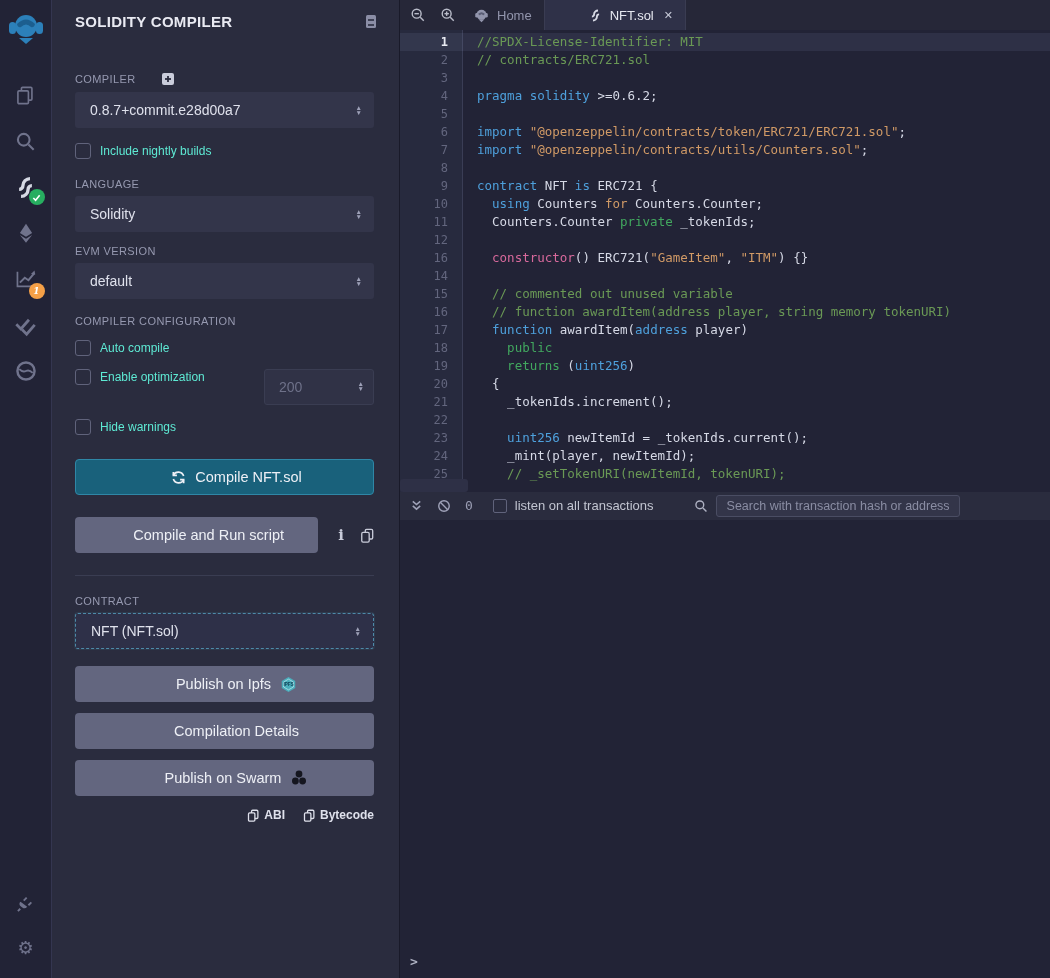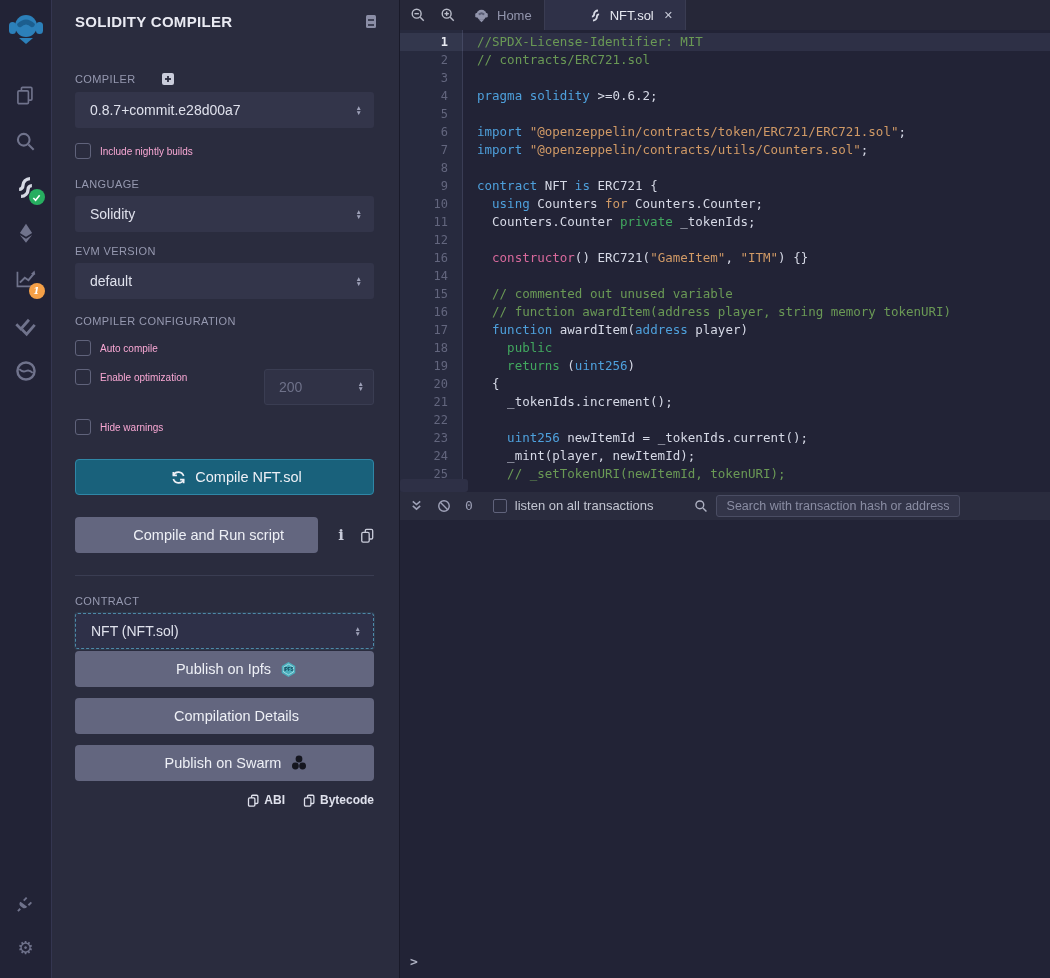--- a/index.html
+++ b/index.html
@@ -28,21 +28,21 @@
   .sp-title { color:#e9eaf2; font-size:15px; font-weight:bold; letter-spacing:.3px; }
   .sp-content { padding:0 25px 0 23px; }
   .sec-label { color:#9699b0; font-size:11px; letter-spacing:.4px; display:flex; align-items:center; gap:25px; }
   .dropdown { margin-top:6px; height:36px; background:#33354a; border-radius:3px; display:flex;
     align-items:center; justify-content:space-between; padding:0 12px 0 15px; cursor:pointer; }
   .dropdown .val { color:#dfe1ec; font-size:14px; }
   .caret { display:flex; flex-direction:column; align-items:center; color:#9ea1b8; }
   .caret i { font-style:normal; font-size:6.5px; line-height:5px; }
   .chk-row { display:flex; align-items:center; gap:9px; cursor:pointer; }
   .checkbox { width:16px; height:16px; border:1px solid #60637b; border-radius:3px; background:transparent; flex:0 0 16px; }
-  .chk-label { color:#f9a8d4; font-size:10px; }
+  .chk-label { color:#5eead4; font-size:12px; }
   .opt-row { display:flex; align-items:flex-start; justify-content:space-between; }
   .opt-input { width:110px; height:36px; background:#30324680; background:#303246; border:1px solid #3a3d52;
     border-radius:3px; color:#6e7189; font-size:14px; padding:0 26px 0 14px; outline:none; }
   .opt-wrap { position:relative; }
   .opt-wrap .caret { position:absolute; right:10px; top:12px; }
   .btn { width:100%; height:36px; border-radius:4px; border:none; color:#eef0f6; font-size:14.5px;
     font-family:inherit; display:flex; align-items:center; justify-content:center; gap:9px; cursor:pointer;padding-left:24px; }
   .btn-primary { background:#19617b; border:1px solid #2f87a6; }
   .btn-secondary { background:#63667f; }
   .runrow { display:flex; align-items:center; gap:20px; }
@@ -284,21 +284,21 @@
       <span>CONTRACT</span>
     </div>
     <div class="dropdown contract-dd">
       <span class="val">NFT (NFT.sol)</span>
       <span class="caret">
           <i>▲</i>
           <i>▼</i>
         </span>
     </div>
 
-    <button class="btn btn-secondary" style="margin-top:2px">
+    <button class="btn btn-secondary" style="margin-top:17px">
       <span>Publish on Ipfs</span>
       <svg width="17" height="17" viewBox="0 0 24 24">
         <polygon points="12,1.5 21.5,7 21.5,17 12,22.5 2.5,17 2.5,7" fill="#4aaebc"></polygon>
         <polygon points="12,4.5 19,8.5 19,15.5 12,19.5 5,15.5 5,8.5" fill="none" stroke="#bfe9ee" stroke-width="1"></polygon>
         <text x="12" y="14.5" font-size="6.5" fill="#12455a" text-anchor="middle" font-weight="bold" font-family="Liberation Sans, sans-serif">IPFS</text>
       </svg>
     </button>
     <button class="btn btn-secondary" style="margin-top:11px">
       <span>Compilation Details</span>
     </button>

